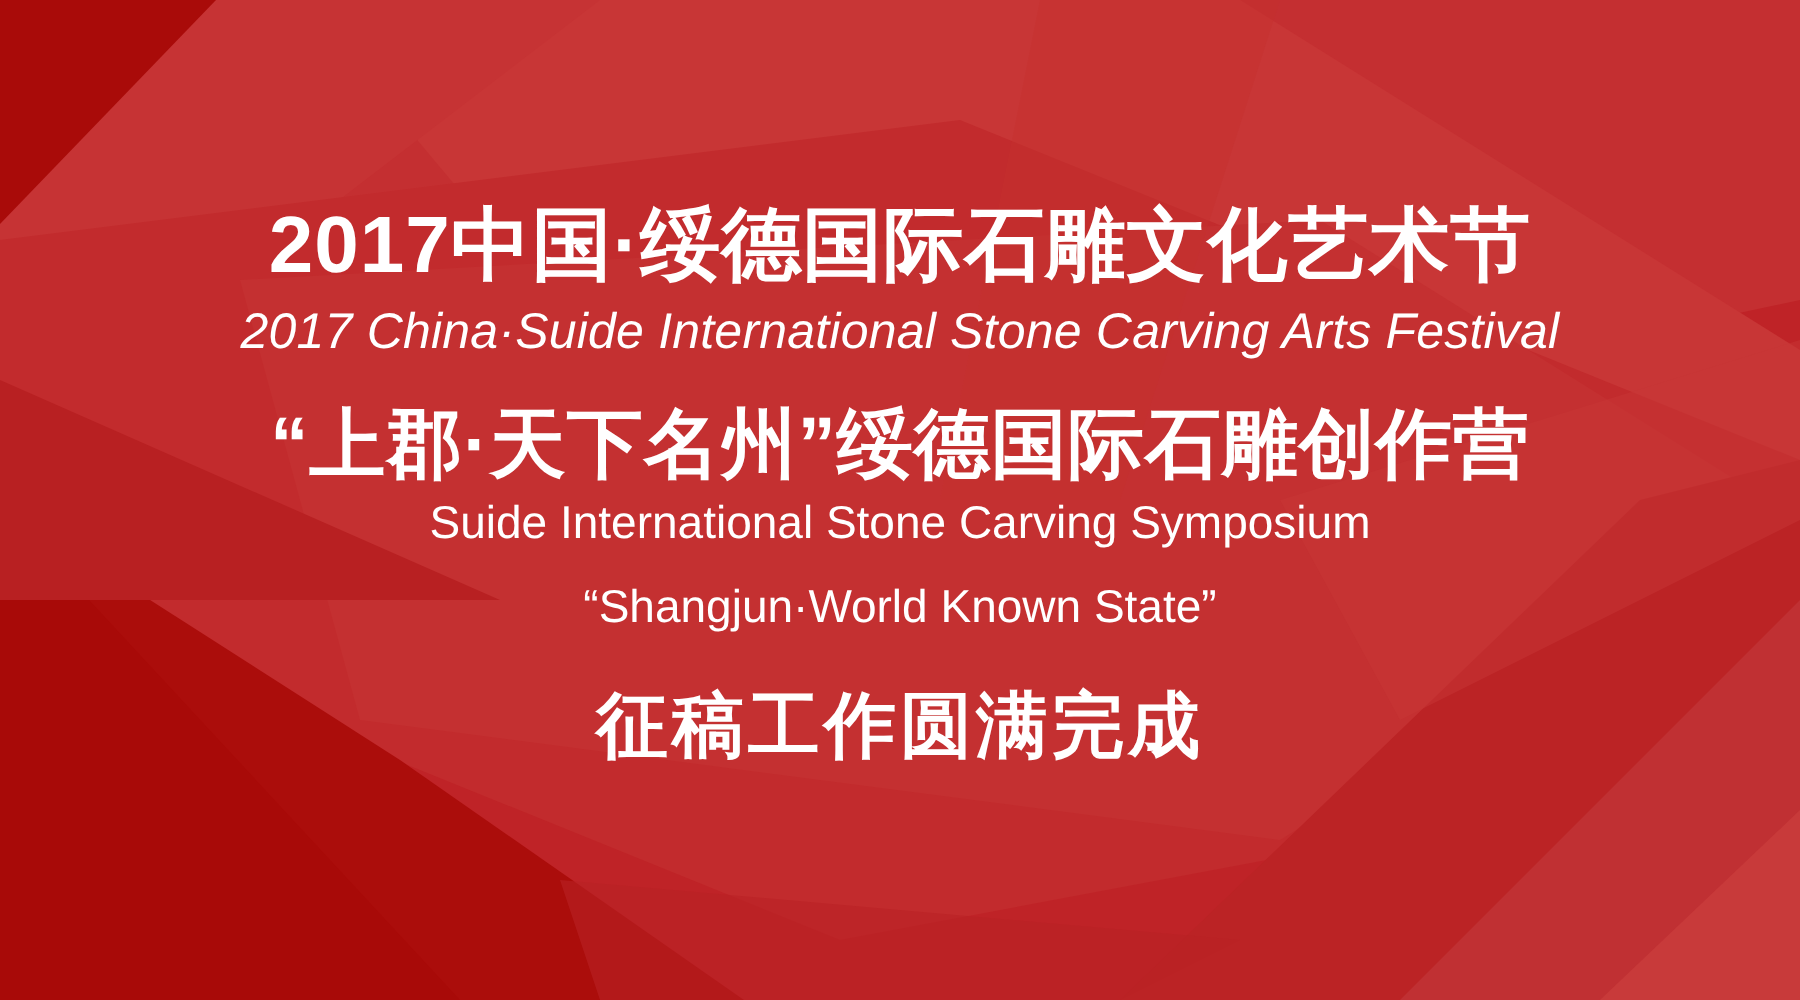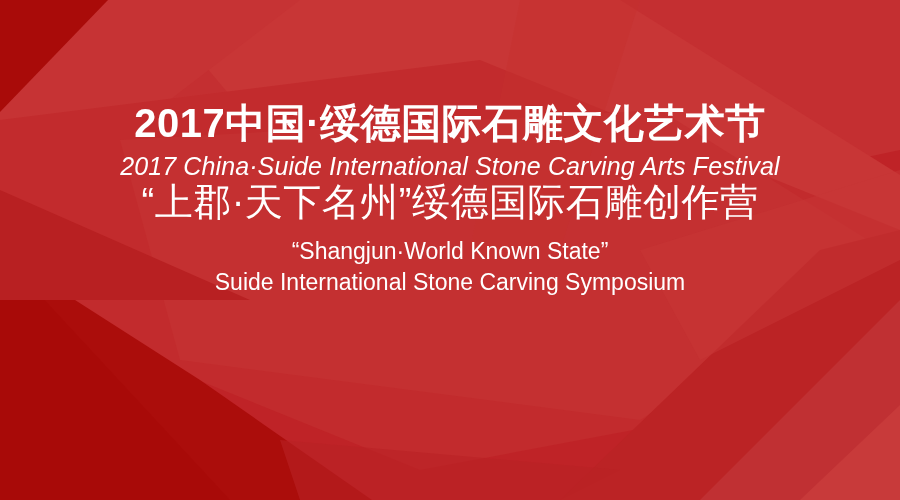--- a/index.html
+++ b/index.html
@@ -60,23 +60,23 @@
   .l-en-main {
     margin-top: 11px;
     font-size: 25px;
     font-weight: 400;
     letter-spacing: 0.1px;
     font-style: italic;
   }
 
   
   .l-cn-sub {
-    margin-top: 4px;
+    margin-top: 25px;
     font-size: 38px;
-    font-weight: 400;
+    font-weight: 700;
     letter-spacing: 0.5px;
   }
 
   
   .l-en-sub1 {
     margin-top: 19px;
     font-size: 23px;
     font-weight: 400;
   }
 
@@ -128,19 +128,20 @@
   </svg>
 
   <div id="text-stack">
 
     <div class="line l-cn-main">2017中国·绥德国际石雕文化艺术节</div>
 
     <div class="line l-en-main">2017 China·Suide International Stone Carving Arts Festival</div>
 
     <div class="line l-cn-sub">“上郡·天下名州”绥德国际石雕创作营</div>
 
+    <div class="line l-en-sub2">Suide International Stone Carving Symposium</div>
+
     <div class="line l-en-sub1">“Shangjun·World Known State”</div>
 
-    <div class="line l-en-sub2">Suide International Stone Carving Symposium</div>
-
+    <div class="line l-cn-status">征稿工作圆满完成</div>
 
   </div>
 </div>
 
 </body></html>

